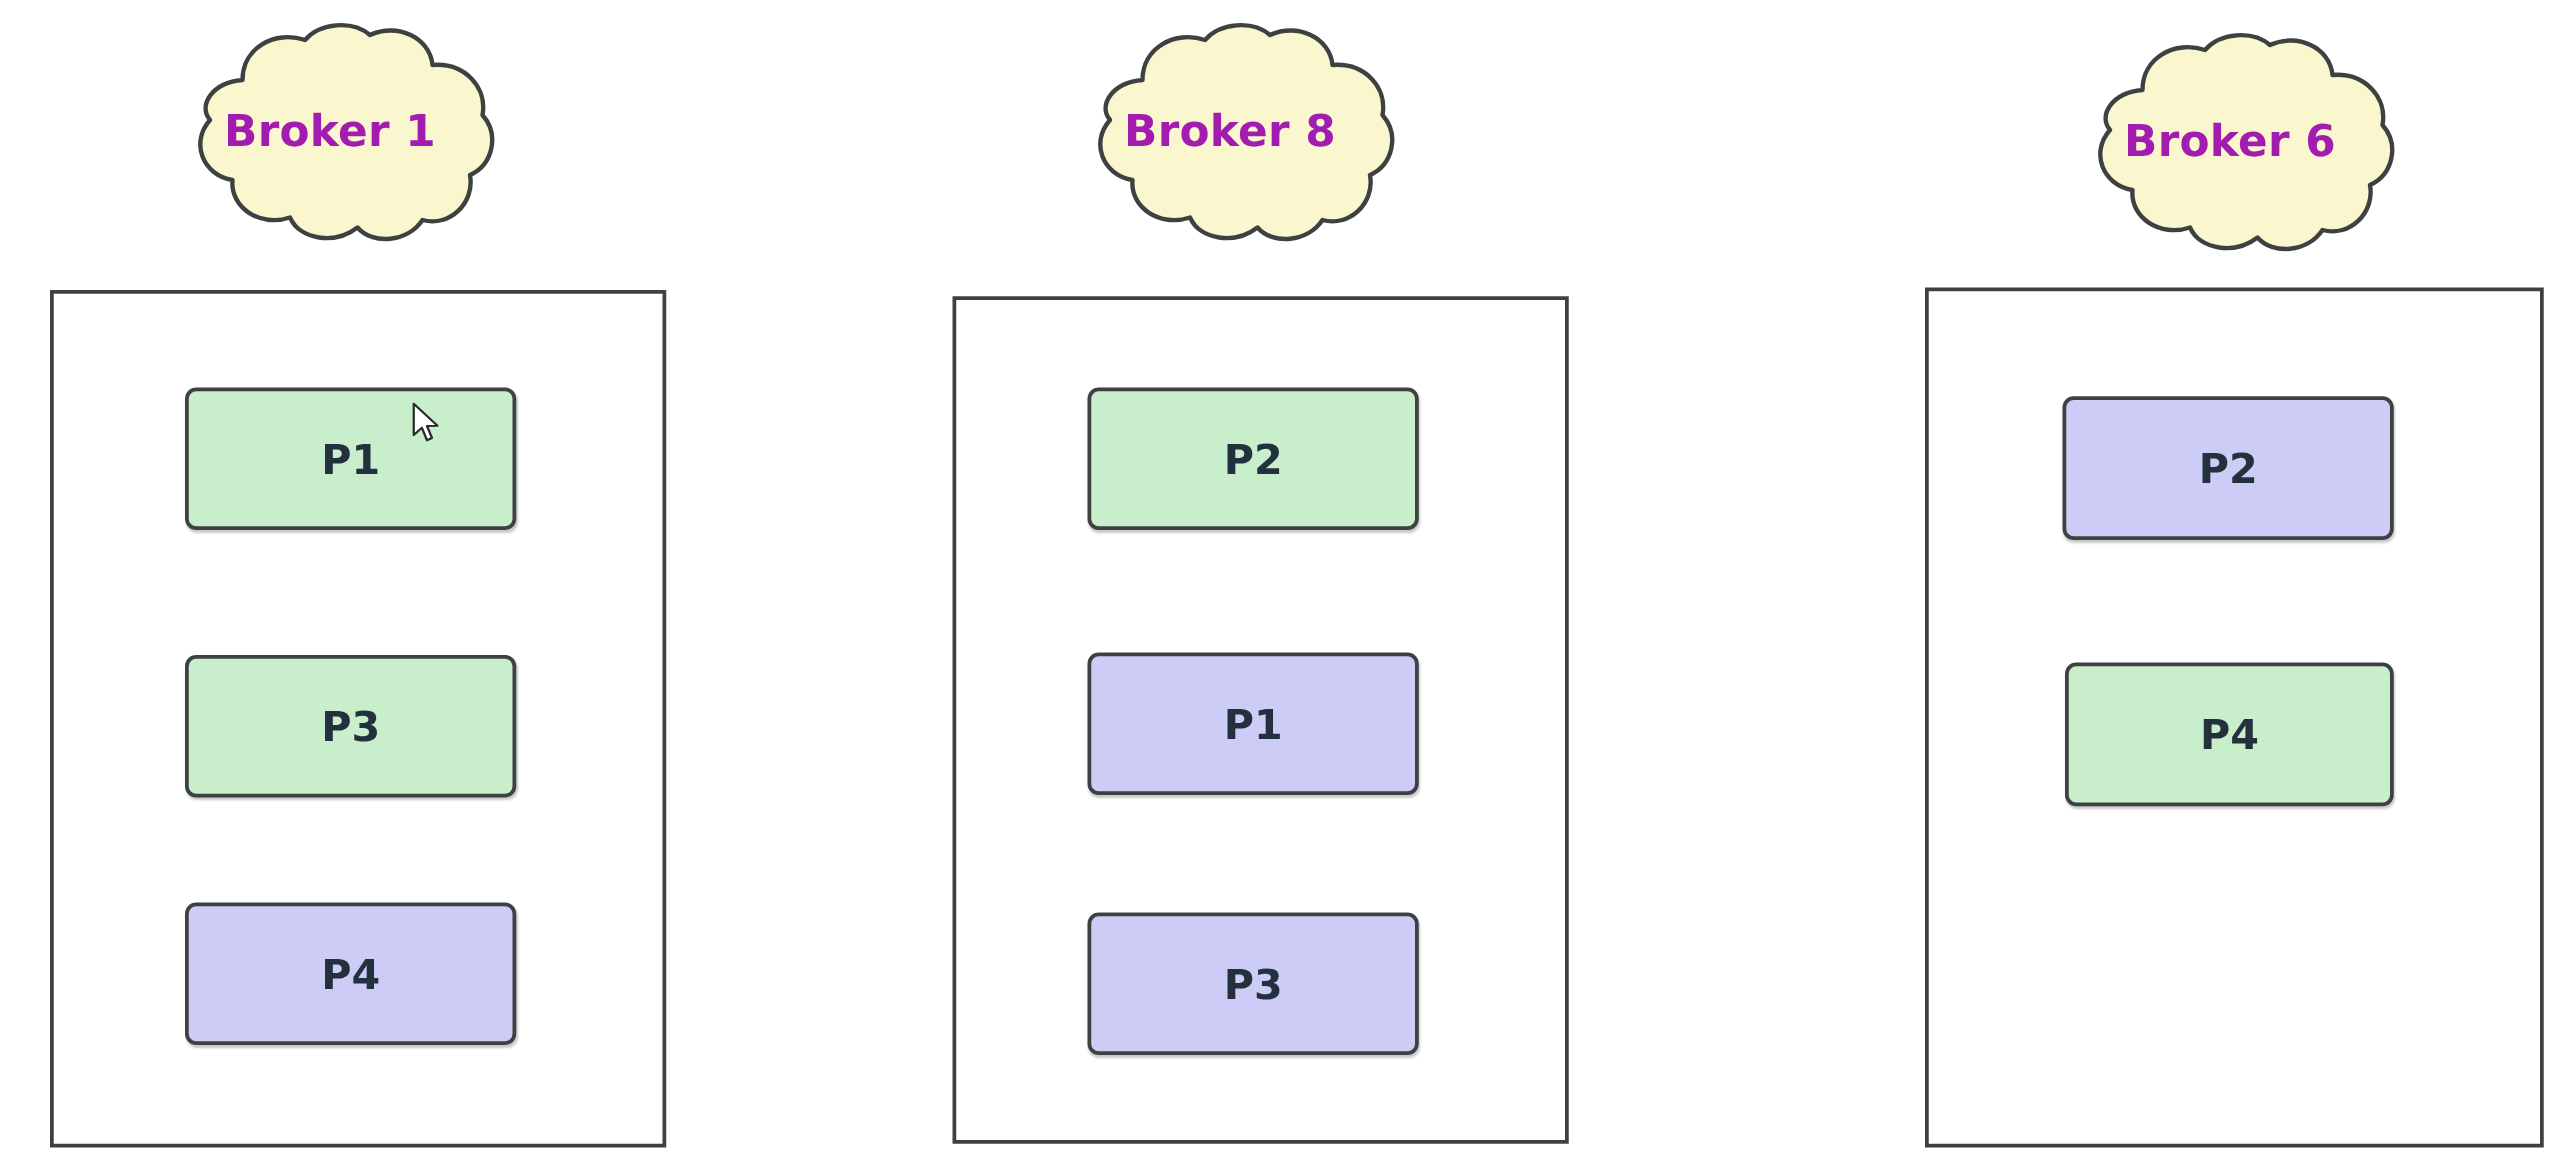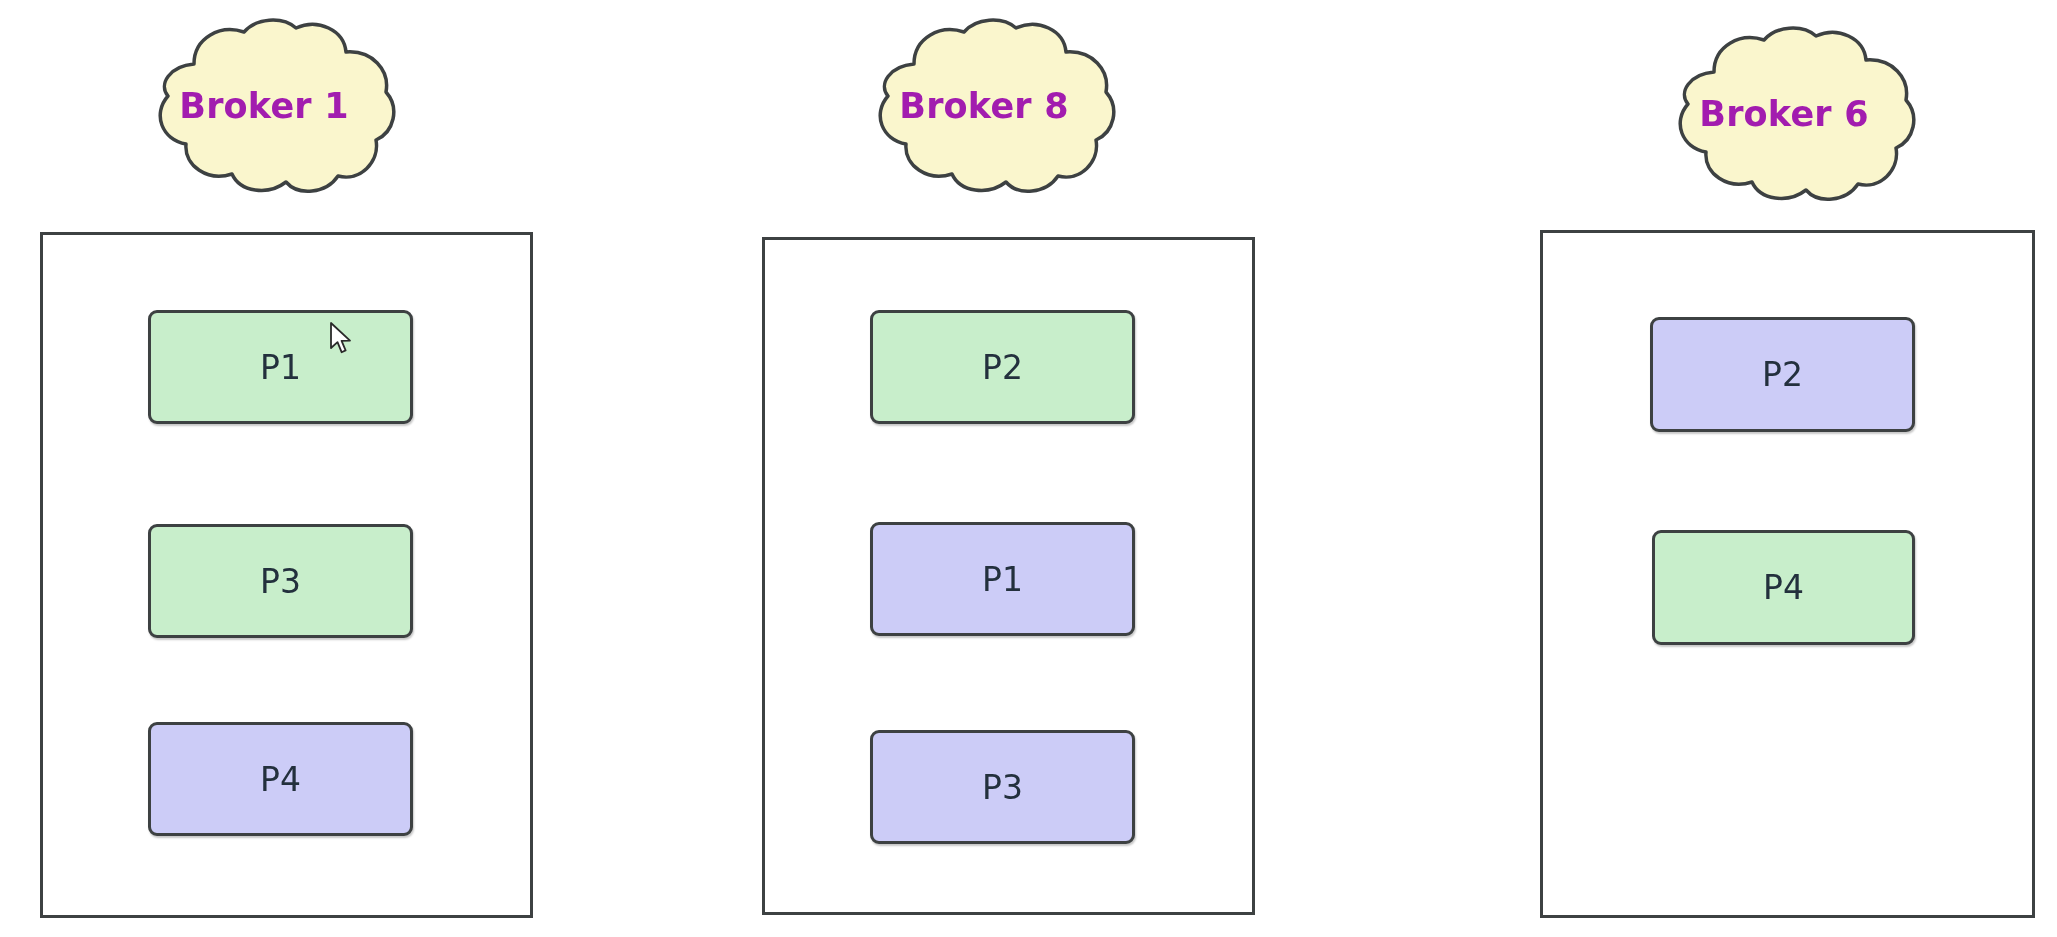--- a/index.html
+++ b/index.html
@@ -65,21 +65,21 @@
   
   .partition {
     position: absolute;
     box-sizing: border-box;
     border: 3px solid #3d4142;
     border-radius: 9px;
     display: flex;
     align-items: center;
     justify-content: center;
     font-size: 33px;
-    font-weight: normal;
+    font-weight: bold;
     color: #23303d;
     box-shadow: 1px 2px 2px rgba(0,0,0,0.22);
   }
   .partition.green  { background: #c8eecb; }
   .partition.purple { background: #ccccf7; }
 
   
   .cursor {
     position: absolute;
     pointer-events: none;

